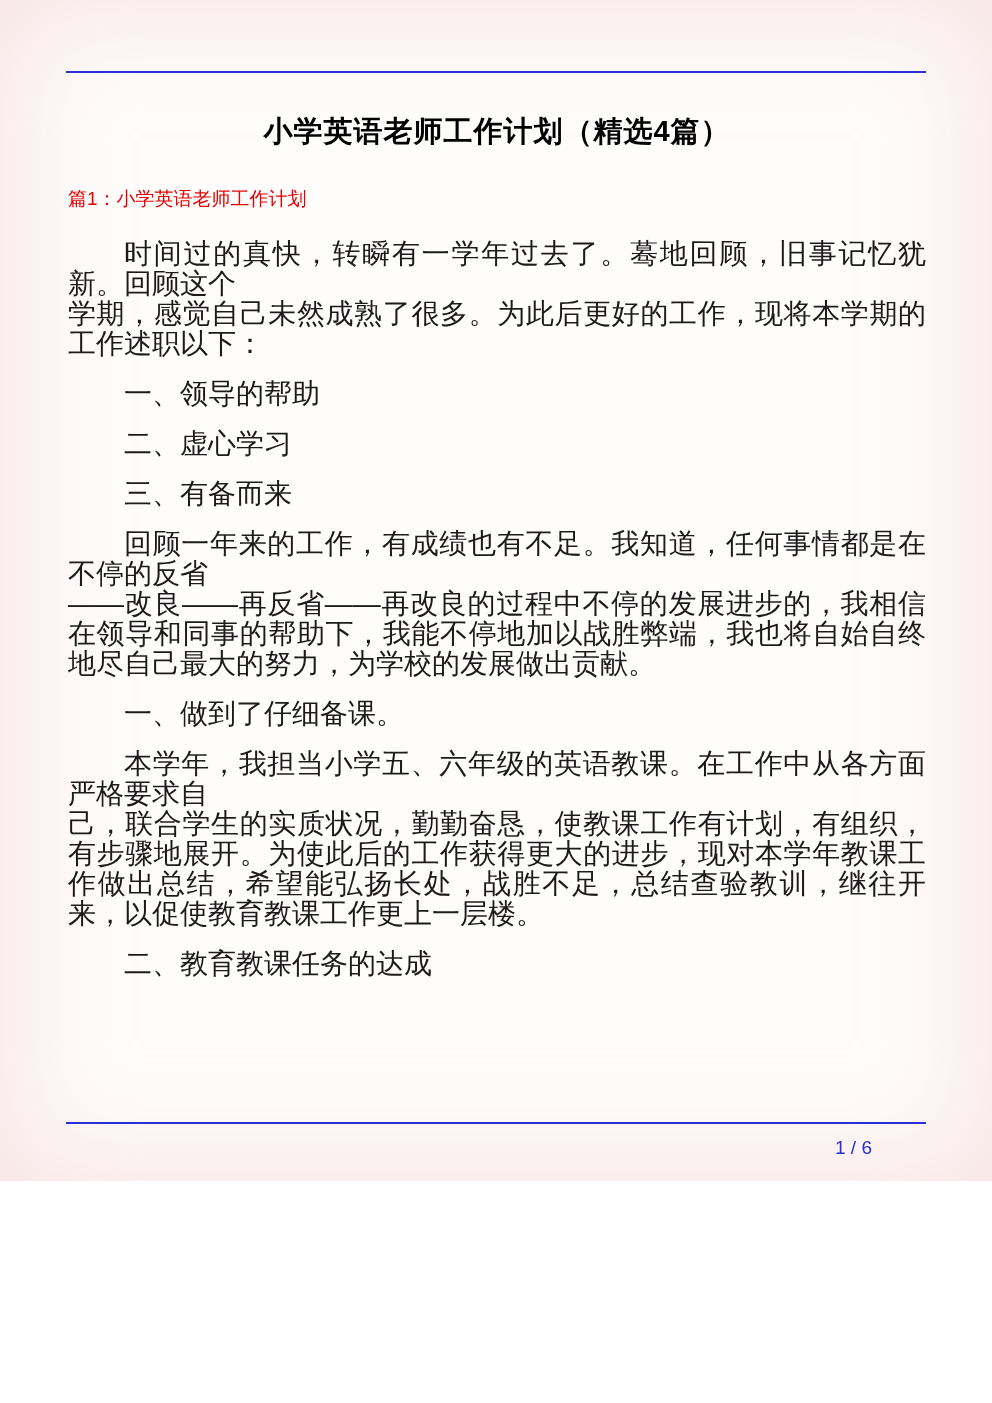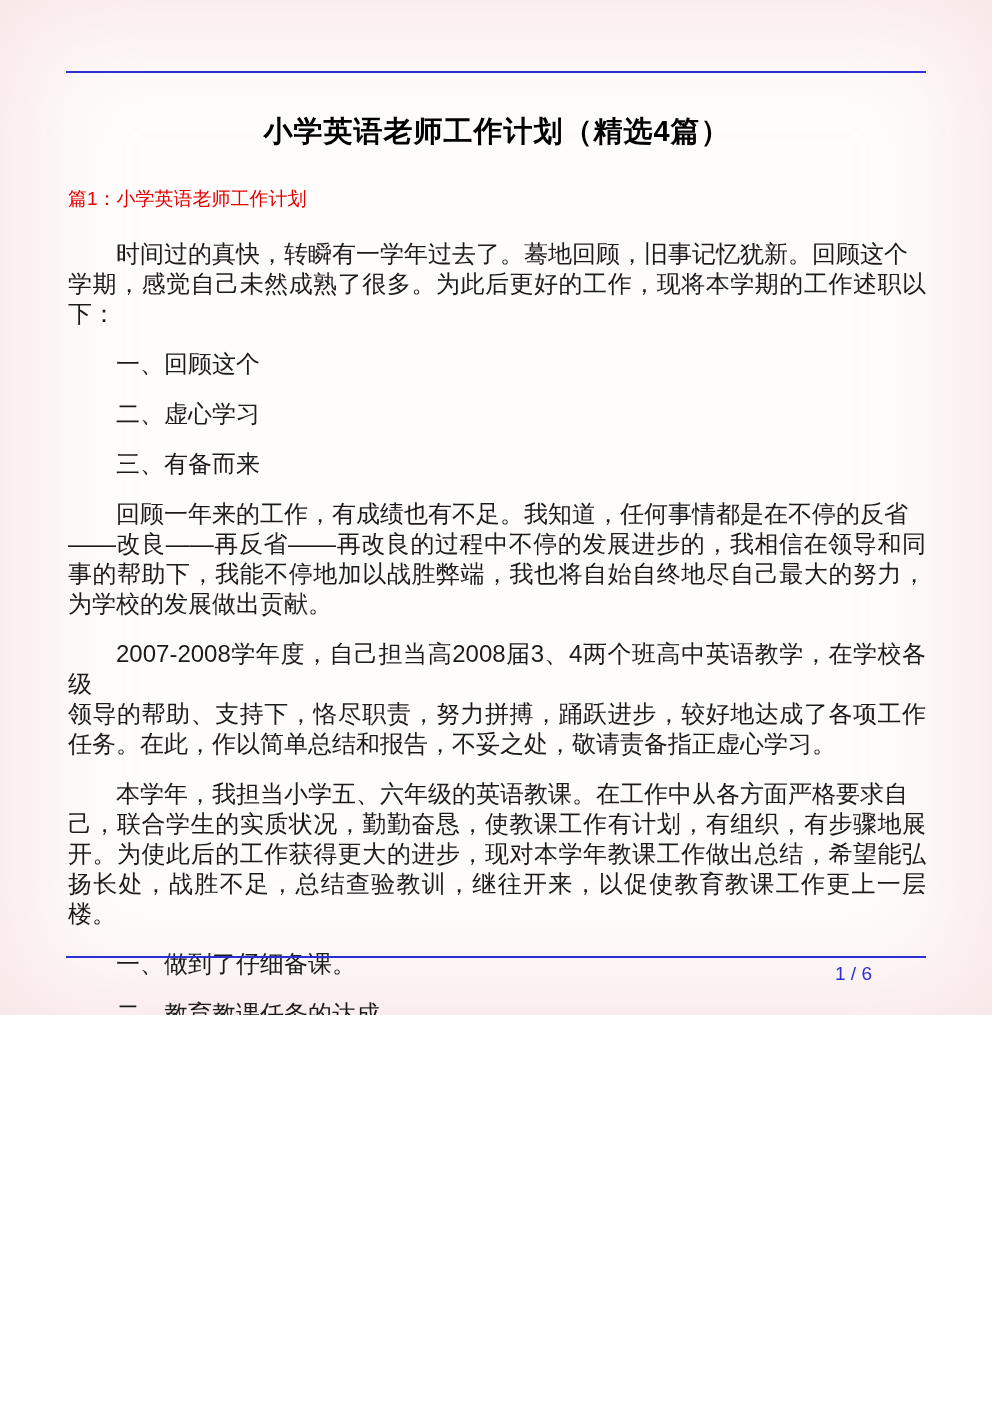--- a/index.html
+++ b/index.html
@@ -1,18 +1,18 @@
 <!DOCTYPE html>
 <html style="--accent_blue: #2b2fd4; --heading_red: #e60000; --title_color: #000000; --text_color: #1b1b1b; --page_bg: #fffcfc;"><head>
 <meta charset="utf-8">
 <style>
   html,body{margin:0;padding:0;background:#ffffff;}
   .canvas{
     position:relative;
-    width:992px;height:1015px;
+    width:992px;height:1181px;
     margin:0 auto;
     background:#fffcfc;
     box-shadow:inset 0 0 95px 28px rgba(243,212,212,.5);
     overflow:hidden;
     font-family:"Liberation Sans","DejaVu Sans",sans-serif;
   }
   .rule{
     position:absolute;left:66px;right:66px;height:2px;
     background:var(--accent_blue,#2b2fd4);
   }
@@ -30,56 +30,54 @@
     color:var(--title_color,#000000);
   }
   .section-heading{
     margin:34px 0 27px;
     font-size:19px;
     font-weight:400;
     color:var(--heading_red,#e60000);
   }
   .para{
     margin:0 0 20px;
-    font-size:24px;
+    font-size:28px;
     line-height:30px;
     color:var(--text_color,#1b1b1b);
     text-indent:2em;
     white-space:pre-line;
     text-align:justify;
   }
   .footer{
-    position:absolute;right:120px;bottom:30px;
+    position:absolute;right:120px;bottom:22px;
     font-size:19px;
     color:var(--accent_blue,#2b2fd4);
   }
 </style>
 </head>
 <body>
 
 <div class="canvas">
 
   <div class="rule rule-top"></div>
 
   <div class="content">
     <h1 class="doc-title">小学英语老师工作计划（精选4篇）</h1>
     <h2 class="section-heading">篇1：小学英语老师工作计划</h2>
 
     <p class="para">时间过的真快，转瞬有一学年过去了。蓦地回顾，旧事记忆犹新。回顾这个
 学期，感觉自己未然成熟了很多。为此后更好的工作，现将本学期的工作述职以下：</p>
-    <p class="para">一、回顾这个</p>
+    <p class="para">一、领导的帮助</p>
     <p class="para">二、虚心学习</p>
     <p class="para">三、有备而来</p>
     <p class="para">回顾一年来的工作，有成绩也有不足。我知道，任何事情都是在不停的反省
 ——改良——再反省——再改良的过程中不停的发展进步的，我相信在领导和同事的帮助下，我能不停地加以战胜弊端，我也将自始自终地尽自己最大的努力，为学校的发展做出贡献。</p>
-    <p class="para">2007-2008学年度，自己担当高2008届3、4两个班高中英语教学，在学校各级
-领导的帮助、支持下，恪尽职责，努力拼搏，踊跃进步，较好地达成了各项工作任务。在此，作以简单总结和报告，不妥之处，敬请责备指正虚心学习。</p>
+    <p class="para">一、做到了仔细备课。</p>
     <p class="para">本学年，我担当小学五、六年级的英语教课。在工作中从各方面严格要求自
 己，联合学生的实质状况，勤勤奋恳，使教课工作有计划，有组织，有步骤地展开。为使此后的工作获得更大的进步，现对本学年教课工作做出总结，希望能弘扬长处，战胜不足，总结查验教训，继往开来，以促使教育教课工作更上一层楼。</p>
-    <p class="para">一、做到了仔细备课。</p>
     <p class="para">二、教育教课任务的达成</p>
   </div>
 
   <div class="rule rule-bottom"></div>
 
   <div class="footer">1 / 6</div>
 
 </div>
 
 </body></html>

